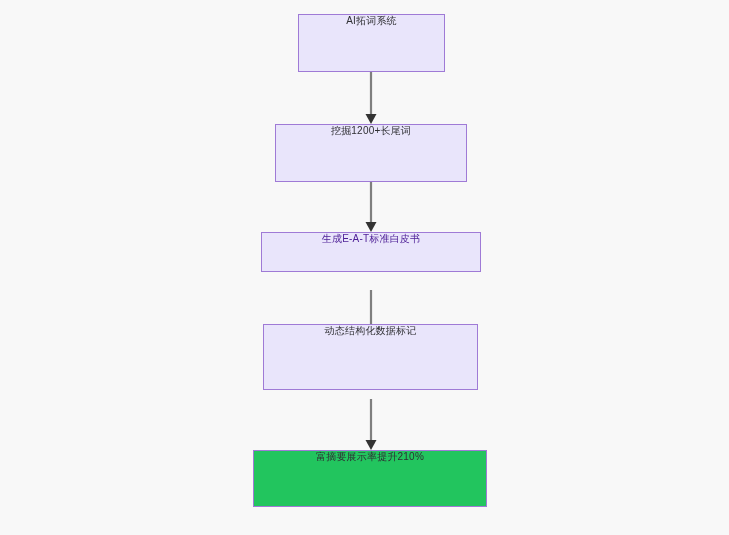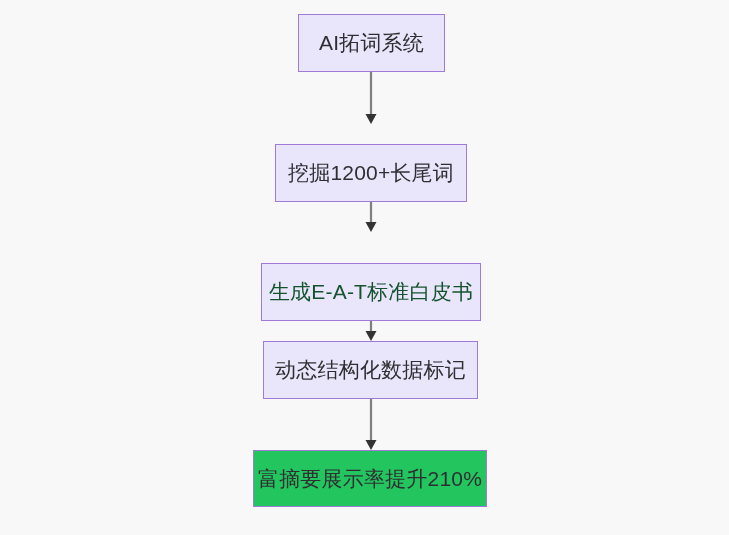--- a/index.html
+++ b/index.html
@@ -17,24 +17,24 @@
     position: relative;
     width: 729px;
     height: 535px;
   }
   .node {
     position: absolute;
     box-sizing: border-box;
     background: #e9e5fb;
     border: 1.4px solid #9f7ad6;
     display: flex;
-    align-items: center;
+    align-items: flex-start;
     justify-content: center;
     color: #2f2f33;
-    font-size: 21px;
+    font-size: 10px;
     line-height: 1.2;
     letter-spacing: 0.2px;
     white-space: nowrap;
     user-select: none;
   }
   .node-label {
     display: block;
   }
   .edge {
     position: absolute;
@@ -72,29 +72,29 @@
       <svg width="16" height="51">
         <line x1="8" y1="0" x2="8" y2="43" stroke="#7f7f7f" stroke-width="2.2"></line>
         <polygon points="2.5,41 13.5,41 8,51" fill="#333333"></polygon>
       </svg>
     </div>
 
   <div class="node" id="node-0" style="left: 298px; top: 14px; width: 147px; height: 58px; background: rgb(233, 229, 251); border-color: rgb(159, 122, 214); color: rgb(47, 47, 51);">
     <span class="node-label">AI拓词系统</span>
   </div>
 
-  <div class="node" id="node-1" style="left: 275px; top: 124px; width: 192px; height: 58px; background: rgb(233, 229, 251); border-color: rgb(159, 122, 214); color: rgb(47, 47, 51); margin-top: 20px;">
+  <div class="node" id="node-1" style="left: 275px; top: 124px; width: 192px; height: 58px; background: rgb(233, 229, 251); border-color: rgb(159, 122, 214); color: rgb(47, 47, 51);">
     <span class="node-label">挖掘1200+长尾词</span>
   </div>
 
-  <div class="node" id="node-2" style="left: 261px; top: 232px; width: 220px; height: 58px; background: rgb(233, 229, 251); border-color: rgb(159, 122, 214); color: #14532d; margin-top: 31px;">
+  <div class="node" id="node-2" style="left: 261px; top: 232px; width: 220px; height: 40px; background: rgb(233, 229, 251); border-color: rgb(159, 122, 214); color: #4c1d95;">
     <span class="node-label">生成E-A-T标准白皮书</span>
   </div>
 
-  <div class="node" id="node-3" style="left: 263px; top: 341px; width: 215px; height: 58px; background: rgb(233, 229, 251); border-color: rgb(159, 122, 214); color: rgb(47, 47, 51);">
+  <div class="node" id="node-3" style="left: 263px; top: 324px; width: 215px; height: 66px; background: rgb(233, 229, 251); border-color: rgb(159, 122, 214); color: rgb(47, 47, 51);">
     <span class="node-label">动态结构化数据标记</span>
   </div>
 
   <div class="node" id="node-4" style="left: 253px; top: 450px; width: 234px; height: 57px; background: #22c55e; border-color: rgb(159, 122, 214); color: rgb(47, 47, 51);">
     <span class="node-label">富摘要展示率提升210%</span>
   </div>
 
 </div>
 
 </body></html>

